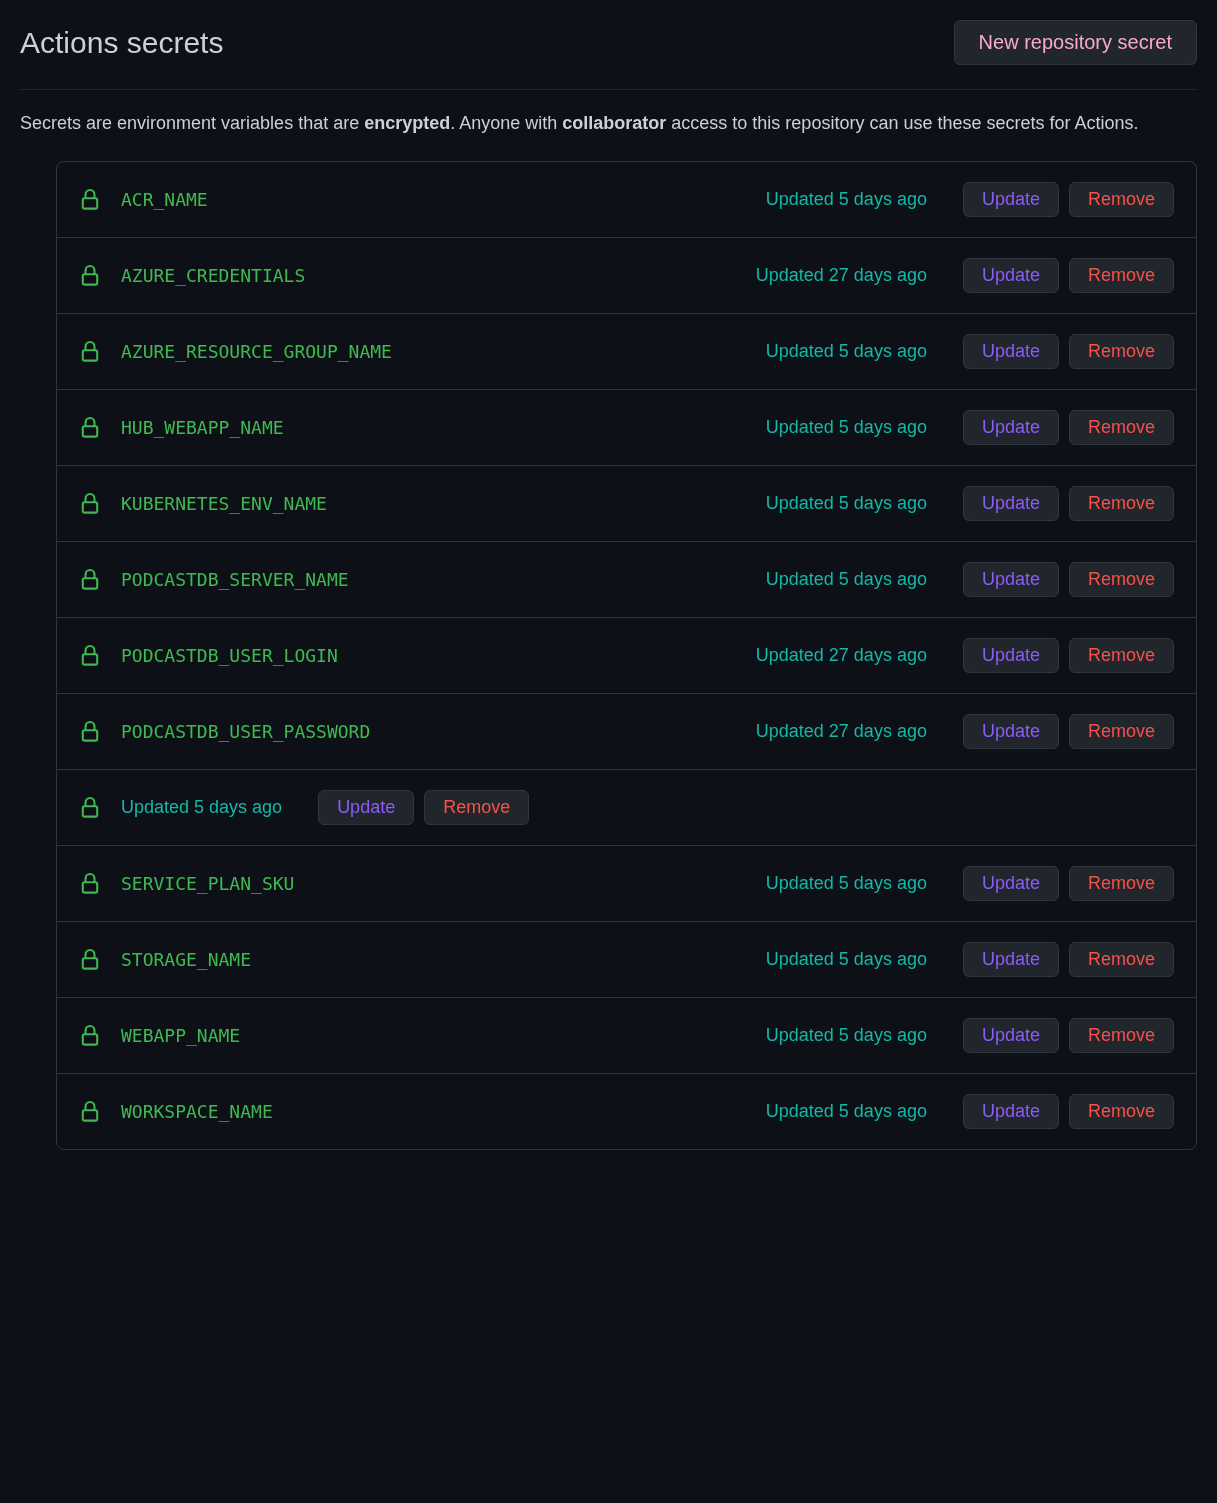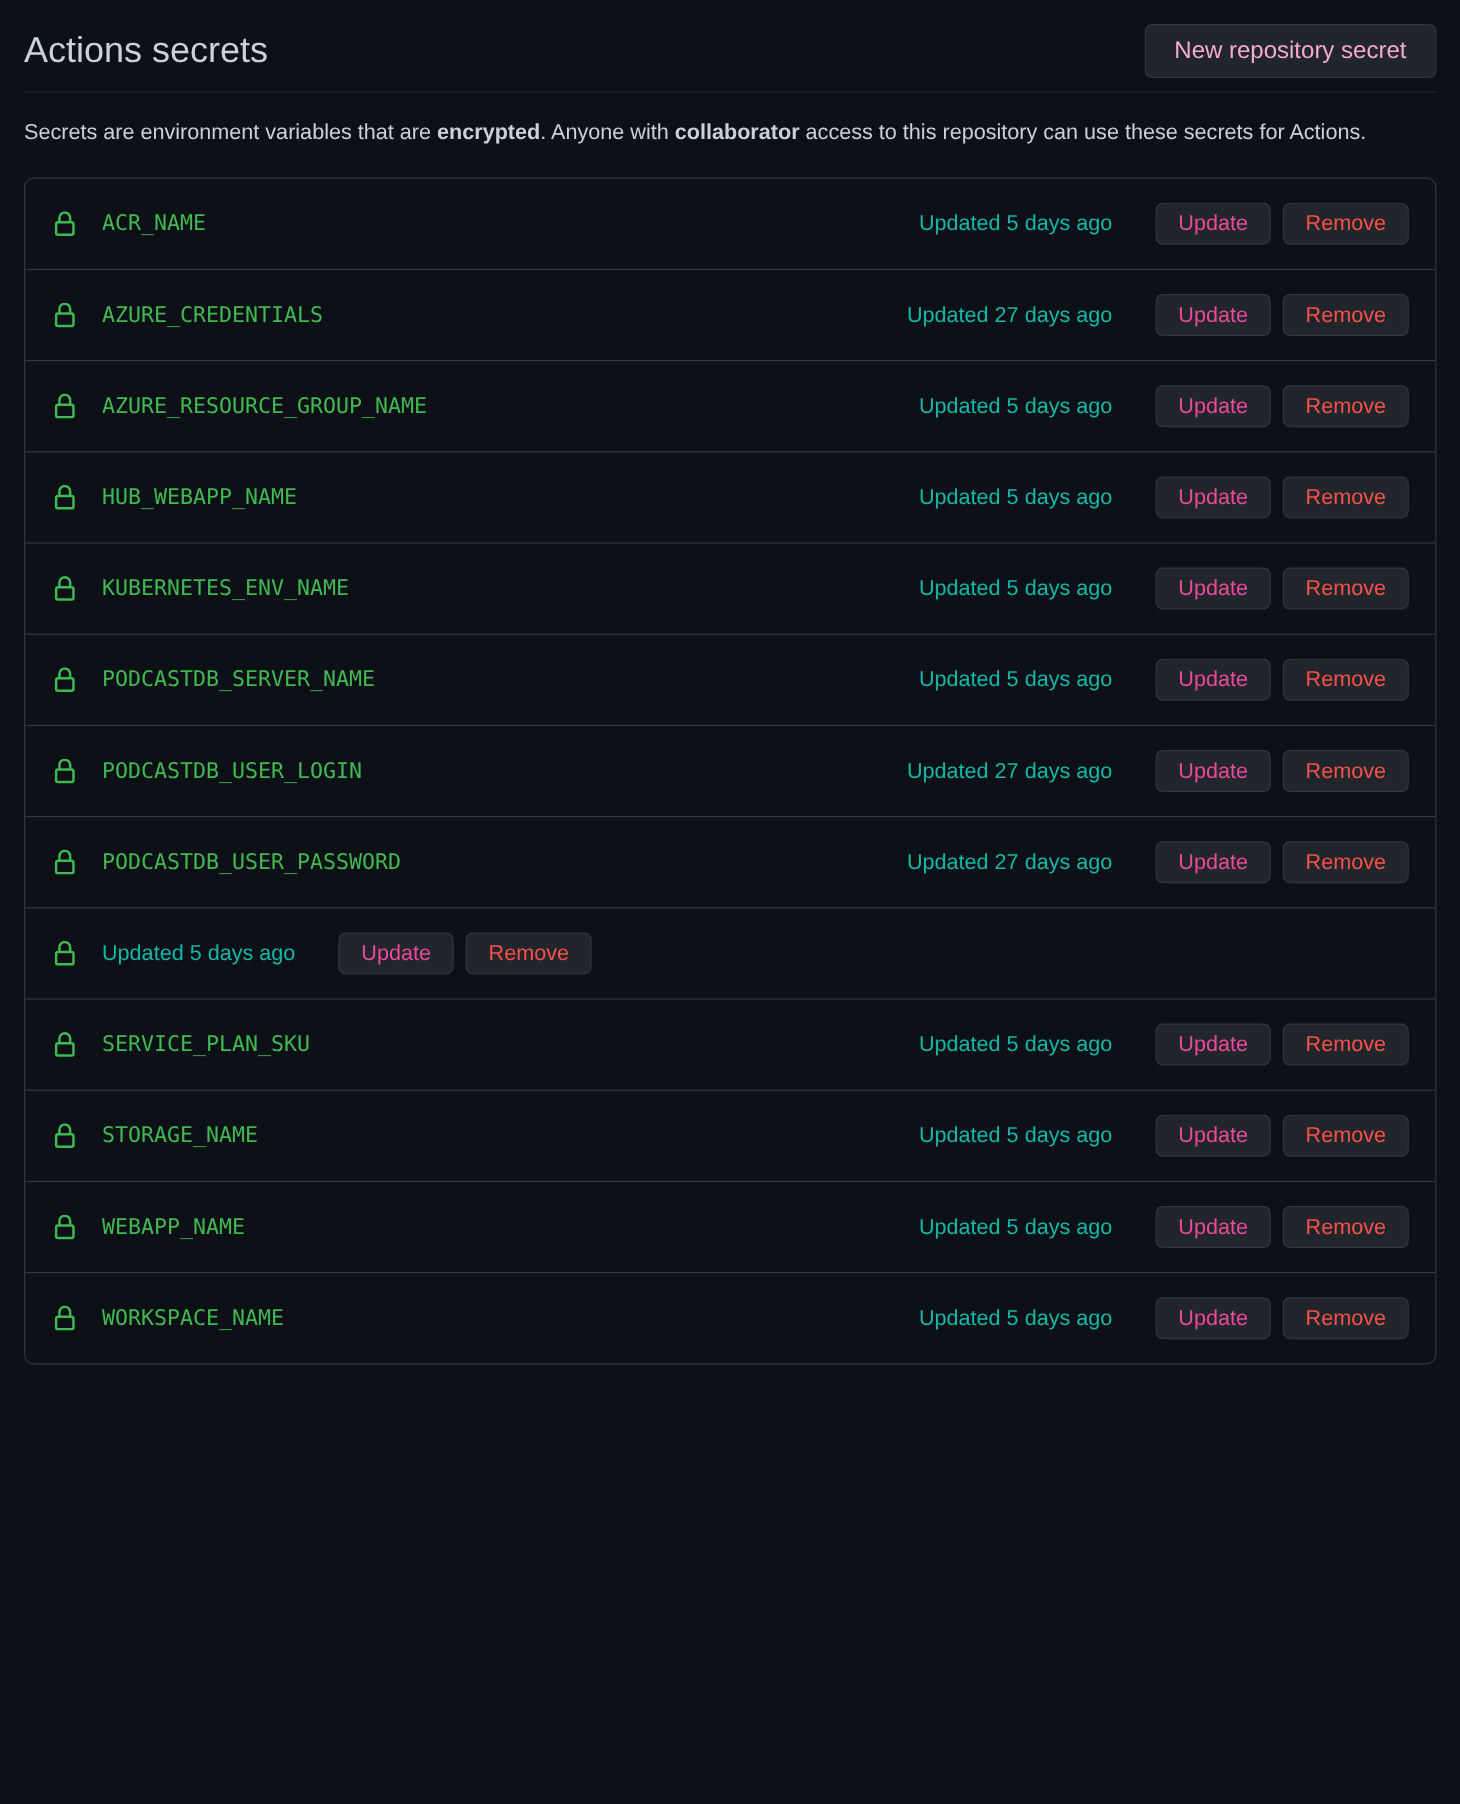--- a/index.html
+++ b/index.html
@@ -15,21 +15,21 @@
     line-height: 1.5;
     padding: 20px;
   }
   .container {
     max-width: 1200px;
   }
   .header-row {
     display: flex;
     justify-content: space-between;
     align-items: center;
-    padding-bottom: 11px;
+    padding-bottom: 24px;
     border-bottom: 1px solid #21262d;
     margin-bottom: 20px;
   }
   .page-title {
     font-size: 30px;
     font-weight: 400;
     color: #c9d1d9;
   }
   .btn {
     display: inline-block;
@@ -58,20 +58,21 @@
   .link {
     color: #58a6ff;
     text-decoration: none;
     cursor: pointer;
   }
   .secrets-box {
     margin-top: 24px;
     border: 1px solid #30363d;
     border-radius: 8px;
     overflow: hidden;
+    margin-left: 36px;
   }
   .secret-row {
     display: flex;
     align-items: center;
     padding: 20px 22px;
     border-bottom: 1px solid #30363d;
     gap: 20px;
   }
   .secret-row:last-child {
     border-bottom: none;
@@ -102,21 +103,21 @@
   .btn-small {
     padding: 6px 18px;
     font-size: 18px;
     font-weight: 500;
     border-radius: 6px;
     border: 1px solid #30363d;
     background: #21262d;
     cursor: pointer;
   }
   .btn-update {
-    color: #ec4899;
+    color: #8b5cf6;
   }
   .btn-remove {
     color: #f85149;
   }
 </style>
 </head>
 <body>
 
 <div class="container">
   <div class="header-row">

